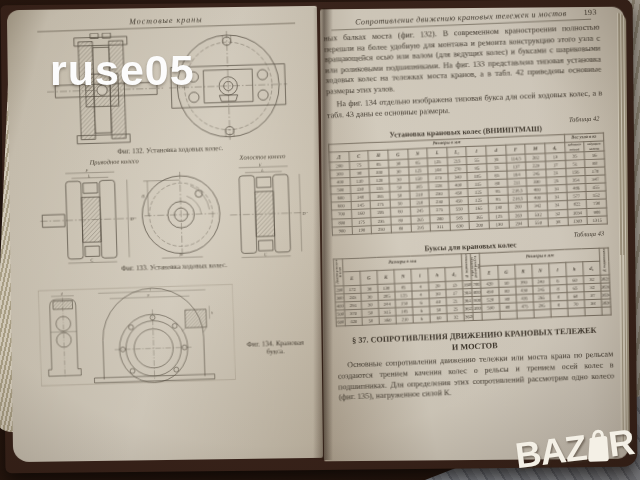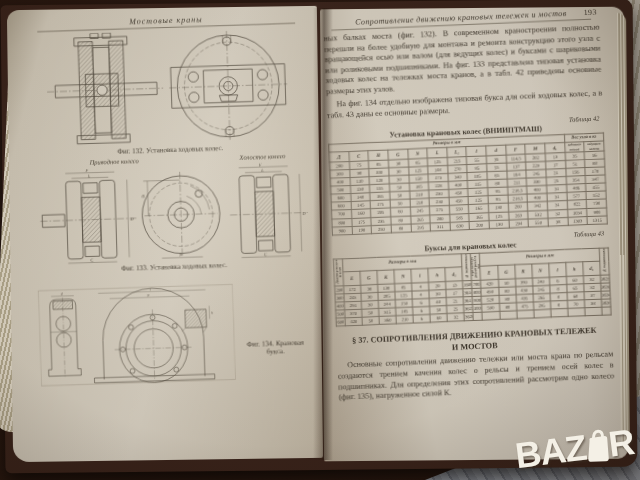--- a/index.html
+++ b/index.html
@@ -569,20 +569,21 @@
 
         <p class="body-p ind">Основные сопротивления движению тележки или моста крана по рельсам создаются трением качения колес о рельсы и трением осей колес в подшипниках. Для определения этих сопротивлений рассмотрим одно колесо (фиг. 135), нагруженное силой К.</p>
       </div>
     </div>
 
     <div class="gutter"></div>
   </div>
 
   <div class="vignette"></div>
 
+  <div class="username">ruse05</div>
 
   <div class="bazar">
     <span>BAZ</span>
     <svg class="bag" width="26" height="38" viewBox="0 0 28 38">
       <g transform="rotate(8 14 19)">
         <path d="M9,12 Q9,3 14,3 Q19,3 19,10" stroke="#f4f0e6" stroke-width="3.2" fill="none"></path>
         <path d="M5,13 Q4,10 8,10 L21,8 Q24,8 24,11 L26,32 Q26,35 23,35 L7,36 Q4,36 4,33 Z" fill="#f4f0e6"></path>
       </g>
     </svg>
     <span>R</span>

